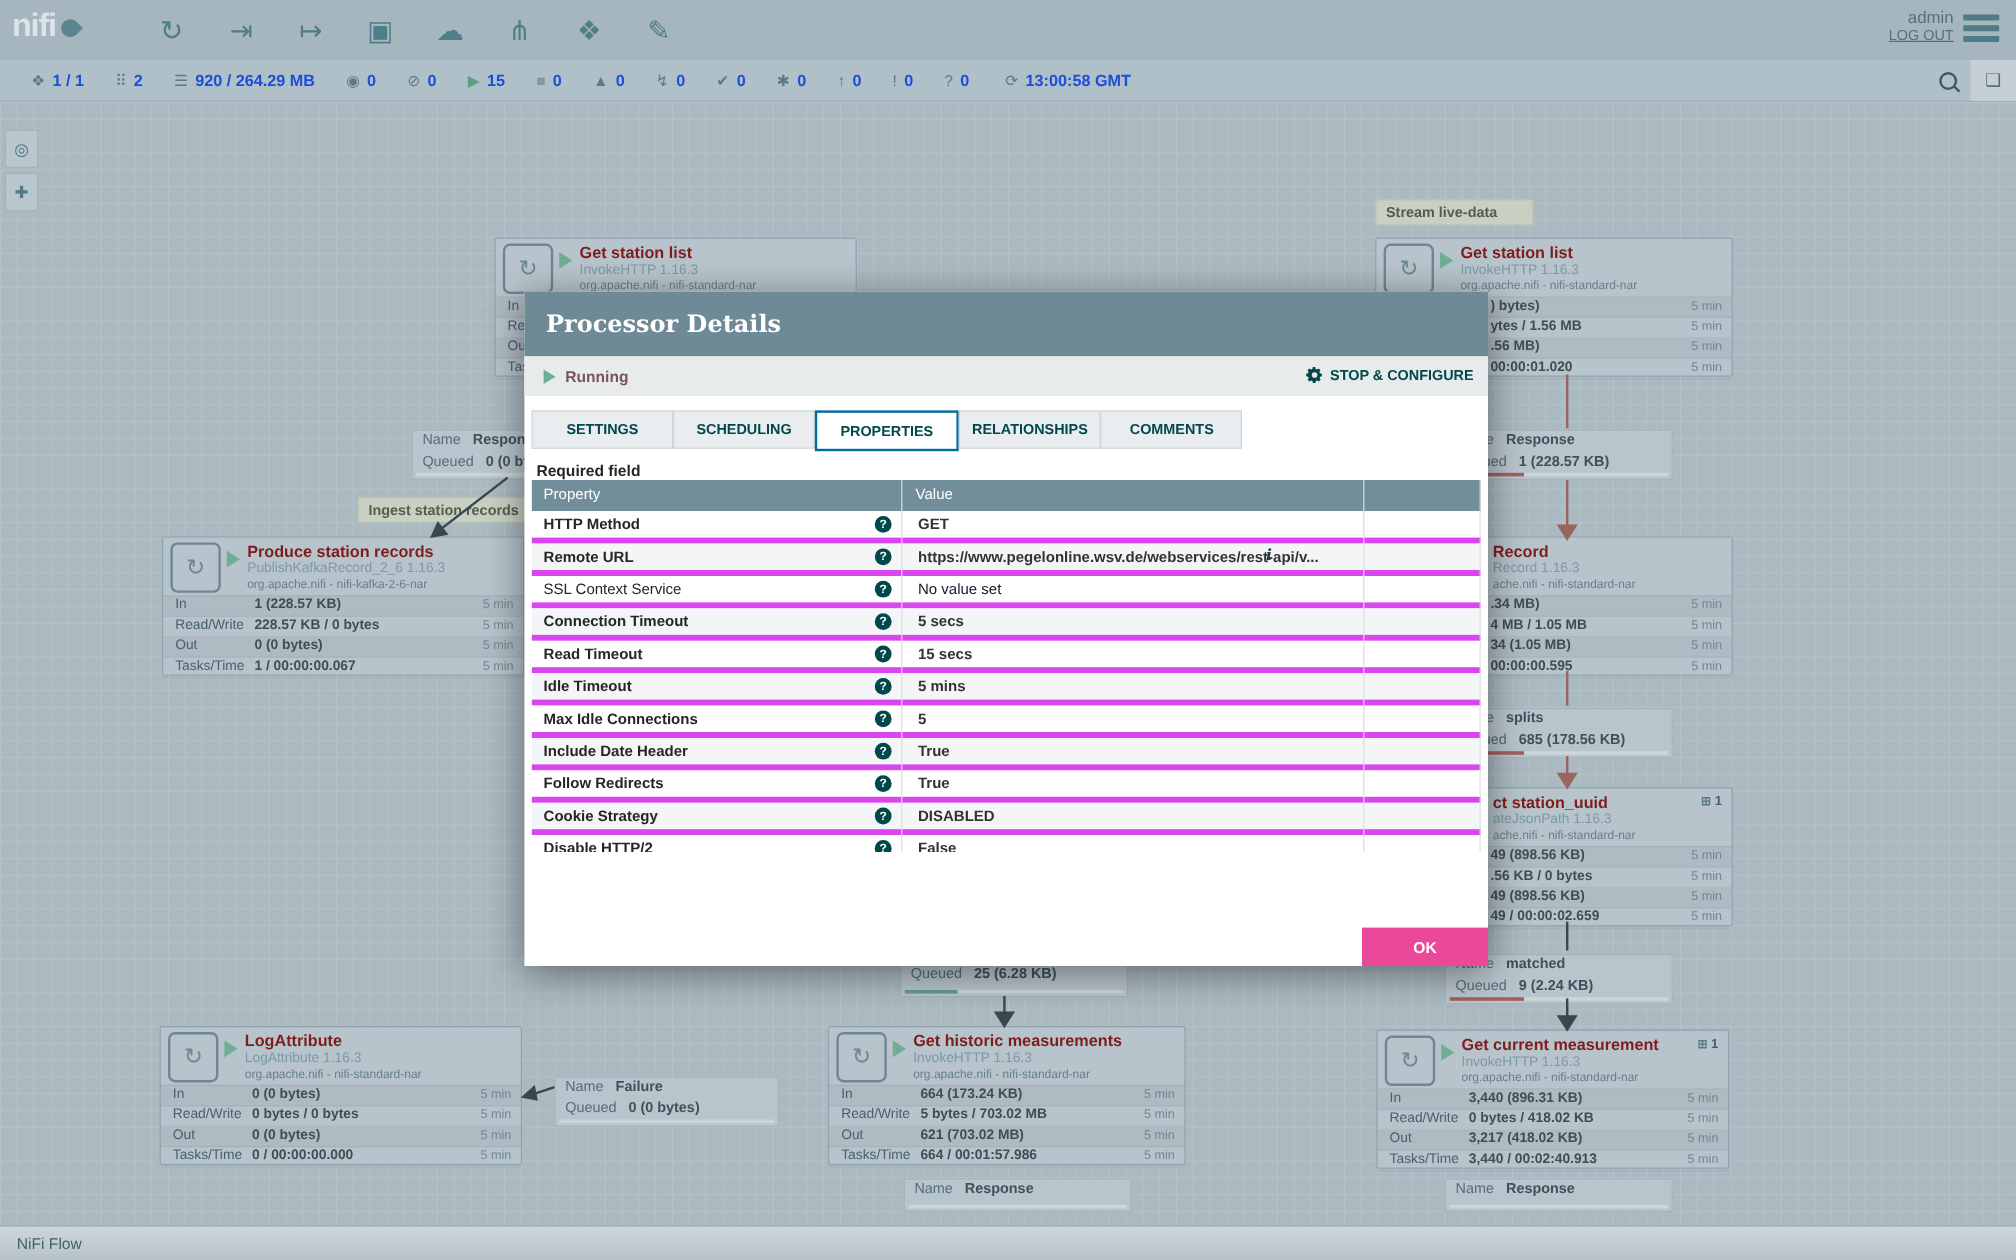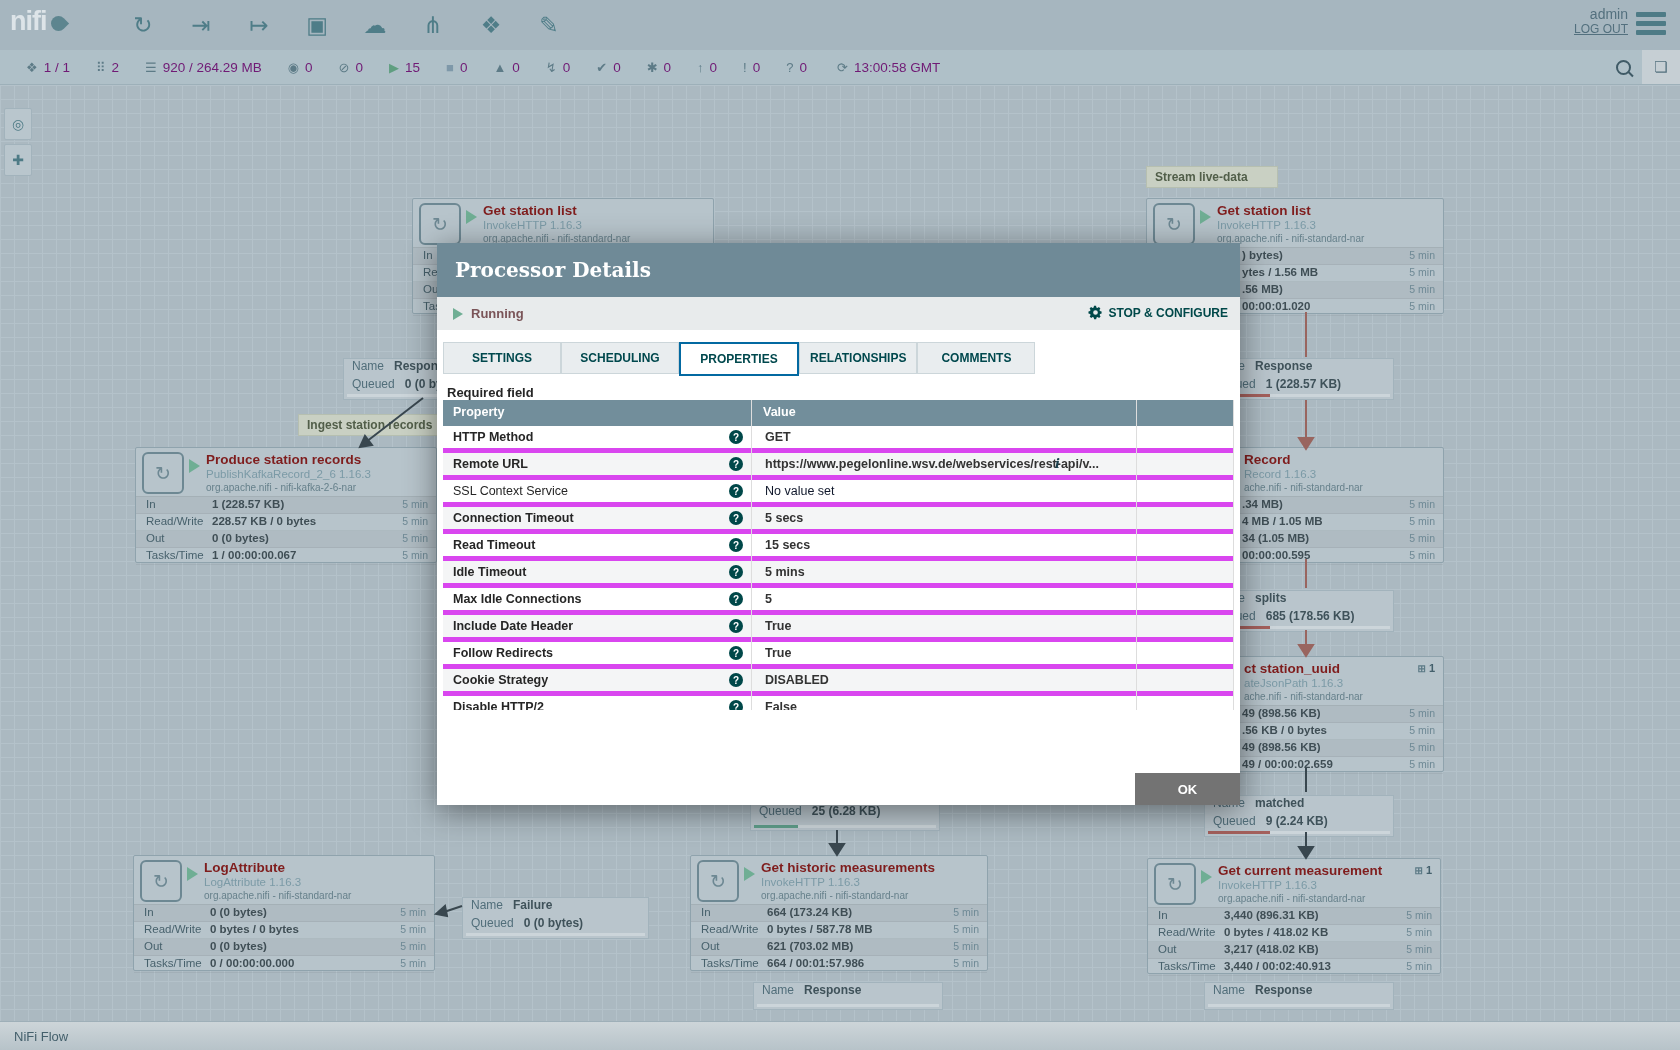--- a/index.html
+++ b/index.html
@@ -17,21 +17,21 @@
   #userbox{position:absolute;right:52px;top:6px;text-align:right;}
   #userbox .usr{font-size:14px;color:#53707e;}
   #userbox .lo{font-size:12px;color:#53707e;text-decoration:underline;cursor:pointer;}
   #hamb{position:absolute;right:14px;top:12px;width:30px;cursor:pointer;}
   #hamb div{height:5px;background:#4e7b86;margin-bottom:4px;border-radius:1px;}
   
   #statusbar{position:absolute;left:0;top:50px;width:1680px;height:34px;background:#afc0c8;
              border-bottom:1px solid #9db0b9;display:flex;align-items:center;z-index:5;}
   .sb-item{display:flex;align-items:center;margin-left:26px;white-space:nowrap;}
   .sb-icon{font-size:13px;color:#5d7b87;margin-right:6px;}
-  .sb-val{font-size:13.5px;color:#701a75;font-weight:normal;text-align:center;}
+  .sb-val{font-size:13.5px;color:#1d4ed8;font-weight:bold;text-align:center;}
   .sb-run .sb-icon{color:#5f9e80;}
   .sb-stop .sb-icon{color:#7e98a9;}
   .sb-time{display:flex;align-items:center;margin-left:30px;}
   .sb-spacer{flex:1;}
   #sb-search{width:38px;height:34px;display:flex;align-items:center;justify-content:center;cursor:pointer;}
   .mag{position:relative;width:11px;height:11px;border:2px solid #3f5a66;border-radius:50%;}
   .mag::after{content:'';position:absolute;left:9px;top:11px;width:7px;height:2px;background:#3f5a66;
               transform:rotate(45deg);}
   #sb-panel{width:38px;height:34px;background:#c6cfd4;display:flex;align-items:center;justify-content:center;
             font-size:15px;color:#53707e;cursor:pointer;}
@@ -95,34 +95,34 @@
   #m-action svg{margin-right:5px;}
   #m-action .al{font-size:12px;font-weight:bold;color:#004849;}
   #m-tabs{position:absolute;left:6px;top:99px;display:flex;}
   .tab{height:30px;min-width:96px;padding:0 10px;background:#e9edef;border:1px solid #ccd6da;
        display:flex;align-items:center;justify-content:center;font-size:12px;font-weight:bold;
        color:#00484d;cursor:pointer;margin-right:0px;}
   .tab.active{background:#fff;border:2px solid #0369a1;}
   #m-req{position:absolute;left:10px;top:142px;font-size:13px;font-weight:bold;color:#262626;}
   #m-tbl{position:absolute;left:6px;top:157px;width:791px;height:310px;overflow:hidden;}
   #t-head{height:26px;background:#728e9b;position:relative;}
-  #t-head span{position:absolute;top:5px;font-size:12.5px;font-weight:bold;color:#fff;}
+  #t-head span{position:absolute;top:5px;font-size:12.5px;font-weight:normal;color:#fff;}
   #t-head .h0{left:10px;} #t-head .h1{left:320px;}
   .trow{position:relative;height:22px;border-bottom:5px solid #d946ef;background:#fff;}
   .trow:nth-child(even){background:#f4f5f6;}
   .tp{position:absolute;left:10px;top:4px;font-size:12.5px;color:#262626;}
   .req .tp{font-weight:bold;}
   .thelp{position:absolute;left:286px;top:4px;width:14px;height:14px;border-radius:50%;background:#004849;
          color:#fff;font-size:10px;font-weight:bold;display:flex;align-items:center;justify-content:center;cursor:pointer;}
   .tv{position:absolute;left:322px;top:4px;font-size:12.5px;font-weight:bold;color:#333;white-space:nowrap;}
   .tv.noval{color:#0f172a;font-weight:normal;}
   .tinfo{position:absolute;left:612px;top:3px;font-family:"DejaVu Serif",serif;font-weight:bold;
          font-style:italic;font-size:13px;color:#1a3e4c;cursor:pointer;}
   .vline{position:absolute;top:0;width:1px;height:310px;background:#dddddd;}
-  #m-ok{position:absolute;right:0;bottom:0;width:105px;height:32px;background:#737373;color:#fff;
+  #m-ok{position:absolute;right:0;bottom:0;width:105px;height:32px;background:#ec4899;color:#fff;
         font-size:13px;font-weight:bold;display:flex;align-items:center;justify-content:center;cursor:pointer;}
 </style>
 </head>
 <body>
 
 <div id="app">
 
   <div id="canvas">
 
     <div class="pal-btn" style="left:4px;top:23px;">
@@ -291,21 +291,21 @@
         <span class="p-type">InvokeHTTP 1.16.3</span>
         <span class="p-nar">org.apache.nifi - nifi-standard-nar</span>
       </div>
       <div class="srow">
           <span class="sl">In</span>
           <span class="sv">664 (173.24 KB)</span>
           <span class="sm">5 min</span>
         </div>
       <div class="srow">
           <span class="sl">Read/Write</span>
-          <span class="sv">0 bytes / 587.78 MB</span>
+          <span class="sv">5 bytes / 703.02 MB</span>
           <span class="sm">5 min</span>
         </div>
       <div class="srow">
           <span class="sl">Out</span>
           <span class="sv">621 (703.02 MB)</span>
           <span class="sm">5 min</span>
         </div>
       <div class="srow">
           <span class="sl">Tasks/Time</span>
           <span class="sv">664 / 00:01:57.986</span>

